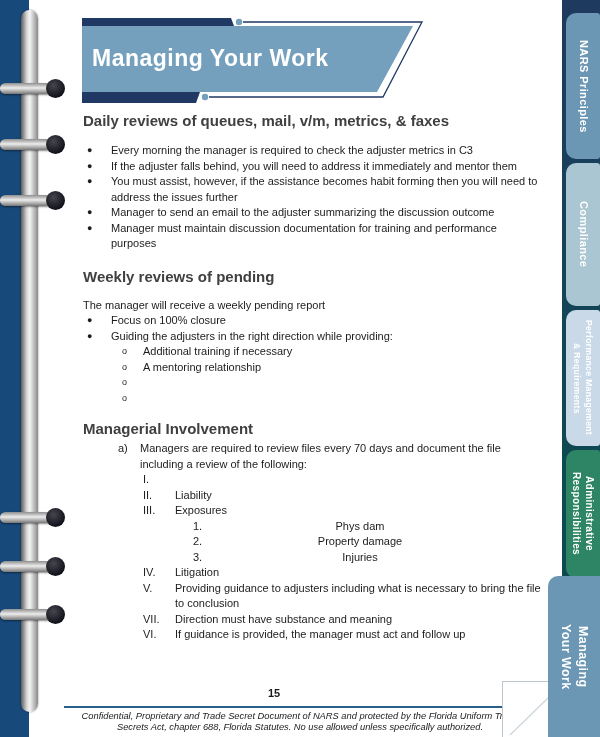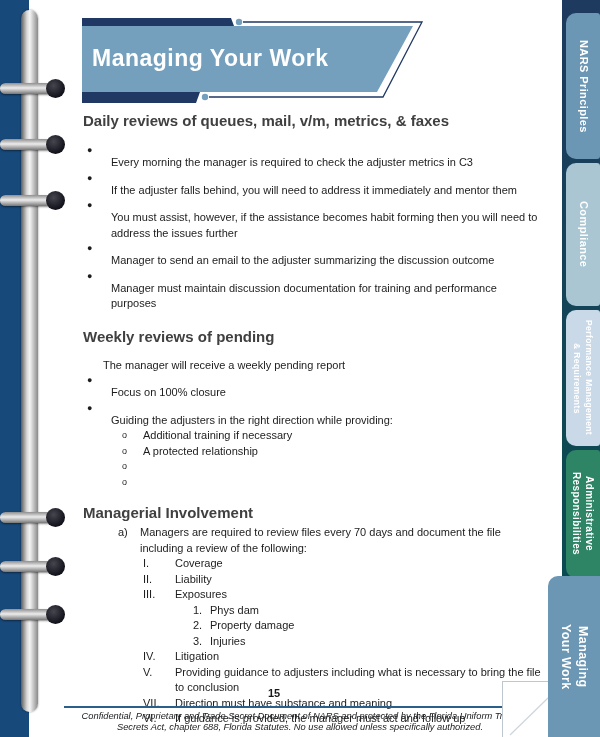--- a/index.html
+++ b/index.html
@@ -22,32 +22,32 @@
   
   .banner-svg{position:absolute;left:0;top:0;}
   .banner-title{position:absolute;left:92px;top:45px;width:320px;
     font-size:23px;font-weight:bold;color:#ffffff;letter-spacing:.5px;}
   
   .content{position:absolute;left:83px;top:112px;width:462px;font-size:11px;line-height:15.5px;}
   .sec-h{font-size:15px;font-weight:bold;color:#404040;margin:0;line-height:18px;}
   .sec-h.m1{margin-top:16px;} .sec-h.m2{margin-top:14px;}
   .list{margin-top:13px;}
   .list.tight{margin-top:0;}
-  .intro{margin-top:12px;margin-left:20px;}
+  .intro{margin-top:12px;}
   .li{display:flex;align-items:flex-start;}
   .b1{width:24px;margin-left:4px;flex:none;font-size:9px;line-height:15.5px;}
-  .t1{width:430px;margin-top:12px;}
+  .t1{width:430px;}
   .b2{width:21px;margin-left:39px;flex:none;font-size:9px;line-height:15.5px;}
   .t2{width:398px;}
   .alpha-num{width:22px;margin-left:35px;flex:none;}
   .alpha-t{width:400px;}
   .roman-num{width:32px;margin-left:60px;flex:none;}
   .roman-t{width:366px;}
   .digit-num{width:17px;margin-left:110px;flex:none;}
-  .digit-t{width:300px;}
+  .digit-t{width:300px;text-align:center;}
   
   .page-num{position:absolute;left:0;top:687px;width:548px;text-align:center;
     font-size:11px;font-weight:bold;color:#1a1a1a;}
   .footer-rule{position:absolute;left:64px;top:706px;width:438px;height:2px;background:#2a5f8a;}
   .footer-text{position:absolute;left:80px;top:711px;width:440px;text-align:center;
     font-style:italic;font-size:9.3px;line-height:10.8px;color:#222;}
   
   .corner-box{position:absolute;left:502px;top:681px;width:47px;height:56px;background:#fff;
     border:1px solid #bcc7cf;z-index:3;}
   
@@ -131,39 +131,38 @@
     <div class="li">
       <span class="b1">●</span>
       <span class="t1">Guiding the adjusters in the right direction while providing:</span>
       </div>
     <div class="li">
       <span class="b2">o</span>
       <span class="t2">Additional training if necessary</span>
       </div>
     <div class="li">
       <span class="b2">o</span>
-      <span class="t2">A protected relationship</span>
+      <span class="t2">A mentoring relationship</span>
       </div>
     <div class="li">
       <span class="b2">o</span>
       </div>
     <div class="li">
       <span class="b2">o</span>
       </div>
   </div>
 
   <h2 class="sec-h m2">Managerial Involvement</h2>
   <div class="list tight" style="margin-top:3px;">
     <div class="li">
       <span class="alpha-num">a)</span>
       <span class="alpha-t">Managers are required to review files every 70 days and document the file including a review of the following:</span>
       </div>
     <div class="li">
       <span class="roman-num">I.</span>
-      <span class="roman-t">Coverage</span>
       </div>
     <div class="li">
       <span class="roman-num">II.</span>
       <span class="roman-t">Liability</span>
       </div>
     <div class="li">
       <span class="roman-num">III.</span>
       <span class="roman-t">Exposures</span>
       </div>
     <div class="li">

